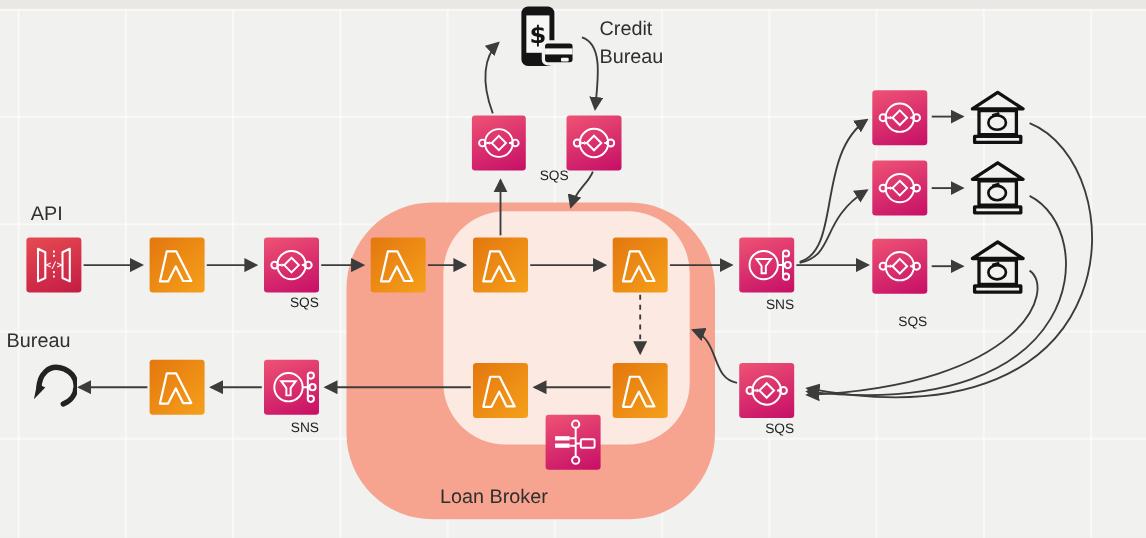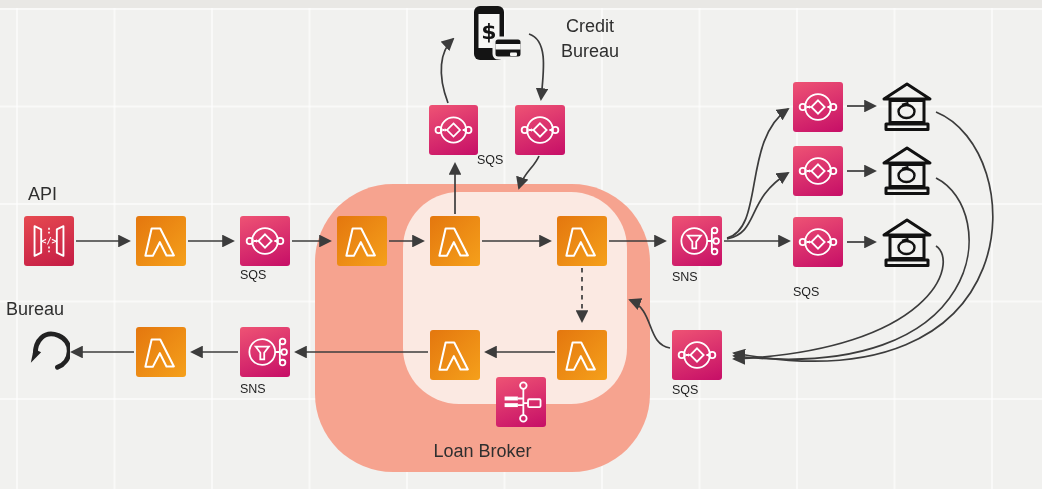--- a/index.html
+++ b/index.html
@@ -23,22 +23,22 @@
     background:#fbe9e2;border-radius:56px;
   }
   #wires{position:absolute;left:0;top:0;}
   .node{position:absolute;width:50px;height:50px;border-radius:3px;}
   .node .glyph{position:absolute;left:0;top:0;width:100%;height:100%;}
   .grad-orange{background:linear-gradient(135deg,#e4770e 0%,#f5a01b 100%);}
   .grad-pink{background:linear-gradient(160deg,#ee5374 0%,#c60e67 100%);}
   .grad-red{background:linear-gradient(160deg,#e64a50 0%,#c41c45 100%);}
   .icon-plain{position:absolute;}
   .lbl{position:absolute;color:#2f2f2f;font-size:18px;line-height:1.4;}
-  .lbl.center{text-align:center;}
-  .lbl-sm{position:absolute;color:#1f1f1f;font-size:12.5px;text-align:left;}
+  .lbl.center{text-align:left;}
+  .lbl-sm{position:absolute;color:#1f1f1f;font-size:12.5px;text-align:right;}
 </style>
 </head>
 <body>
 
 <div class="canvas">
   <div class="top-strip"></div>
 
   <div class="container-outer"></div>
   <div class="container-inner"></div>
 

